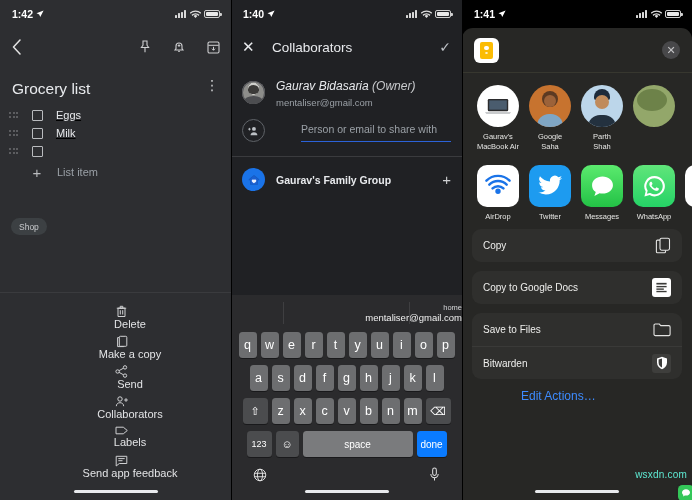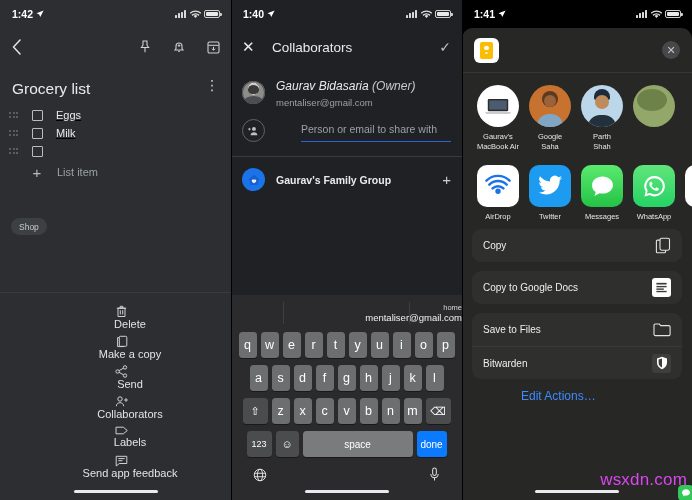--- a/index.html
+++ b/index.html
@@ -193,22 +193,22 @@
   .app { width: 52px; flex:none; display:flex; flex-direction:column; align-items:center; }
   .app-ic { width:42px; height:42px; border-radius:10px; display:flex; align-items:center; justify-content:center; }
   .app-lbl { color:#e6e6e4; font-size:7.5px; margin-top:5px; }
   .sh-group { background:#2f2f2d; border-radius:9px; margin: 0 10px 9px 10px; overflow:hidden; }
   .sh-row { height: 33px; display:flex; align-items:center; padding: 0 11px; }
   .sh-row + .sh-row { border-top: 1px solid #3a3a38; }
   .sh-row-lbl { color:#eeeeec; font-size:10px; flex:1; }
   .sh-row-ic { color:#e4e4e2; display:flex; align-items:center; }
   .sh-edit { color:#3d8bff; font-size:12px; padding: 1px 10px 0 11px; margin-left: 48px; }
   .watermark {
-    position:absolute; right: 5px; bottom: 10px;
-    color:#d946ef; font-size: 17px; letter-spacing:.2px;
+    position:absolute; right: 5px; bottom: 20px;
+    color:#5eead4; font-size: 10px; letter-spacing:.2px;
   }
   .sep-v { position:absolute; top:0; bottom:0; width:1px; background:#000; }
 </style>
 </head>
 <body>
 
 <div class="stage">
 
   <div class="panel panel-1">
 

